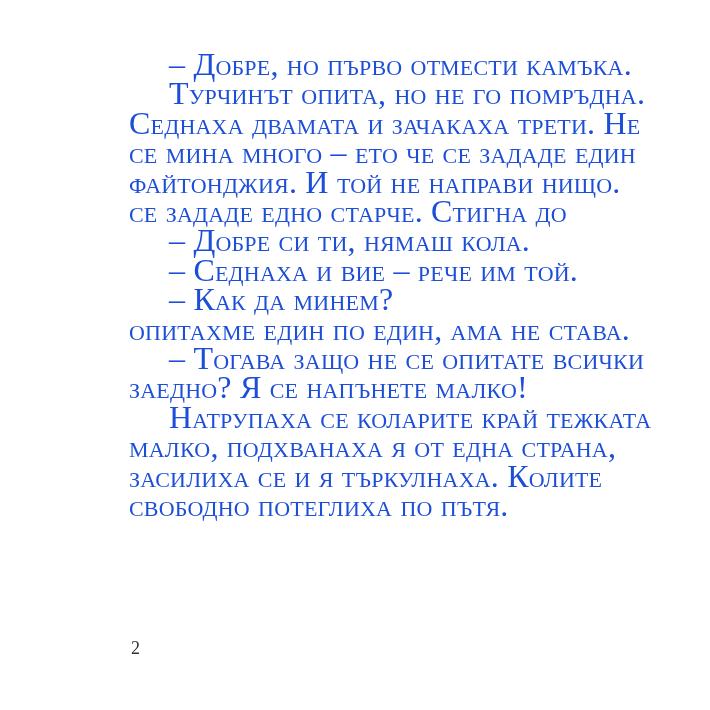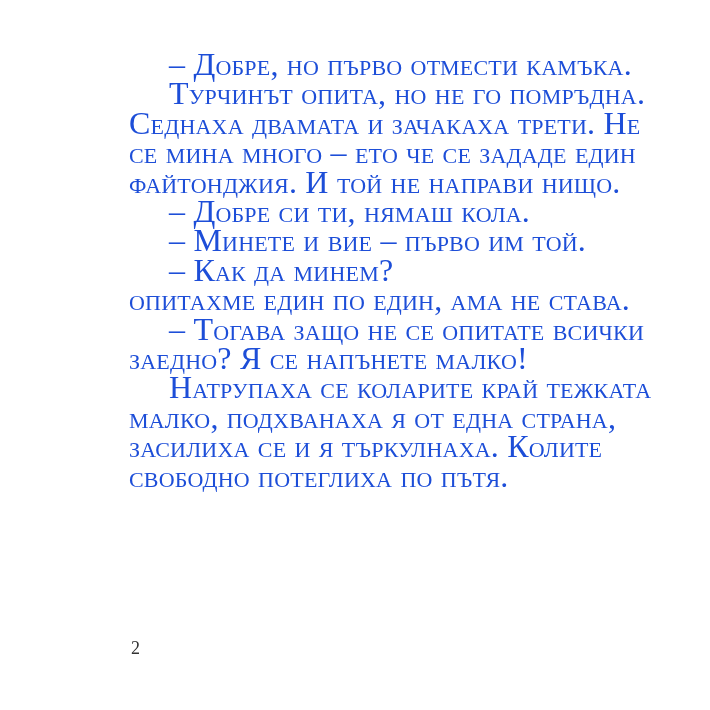--- a/index.html
+++ b/index.html
@@ -53,22 +53,23 @@
 </head>
 <body>
 
 <div class="book-page">
   <div class="text-block">
     <div class="line indent">– Добре, но първо отмести камъка.</div>
     <div class="line indent">Турчинът опита, но не го помръдна.</div>
     <div class="line">Седнаха двамата и зачакаха трети. Не</div>
     <div class="line">се мина много – ето че се зададе един</div>
     <div class="line">файтонджия. И той не направи нищо.</div>
+    <div class="line">се зададе едно старче. Стигна до</div>
     <div class="line indent">– Добре си ти, нямаш кола.</div>
-    <div class="line indent">– Минете и вие – първо им той.</div>
+    <div class="line indent">– Седнаха и вие – рече им той.</div>
     <div class="line indent">– Как да минем?</div>
     <div class="line">опитахме един по един, ама не става.</div>
     <div class="line indent">– Тогава защо не се опитате всички</div>
     <div class="line">заедно? Я се напънете малко!</div>
     <div class="line indent">Натрупаха се коларите край тежката</div>
     <div class="line">малко, подхванаха я от една страна,</div>
     <div class="line">засилиха се и я търкулнаха. Колите</div>
     <div class="line">свободно потеглиха по пътя.</div>
   </div>
   <div class="page-number">2</div>

